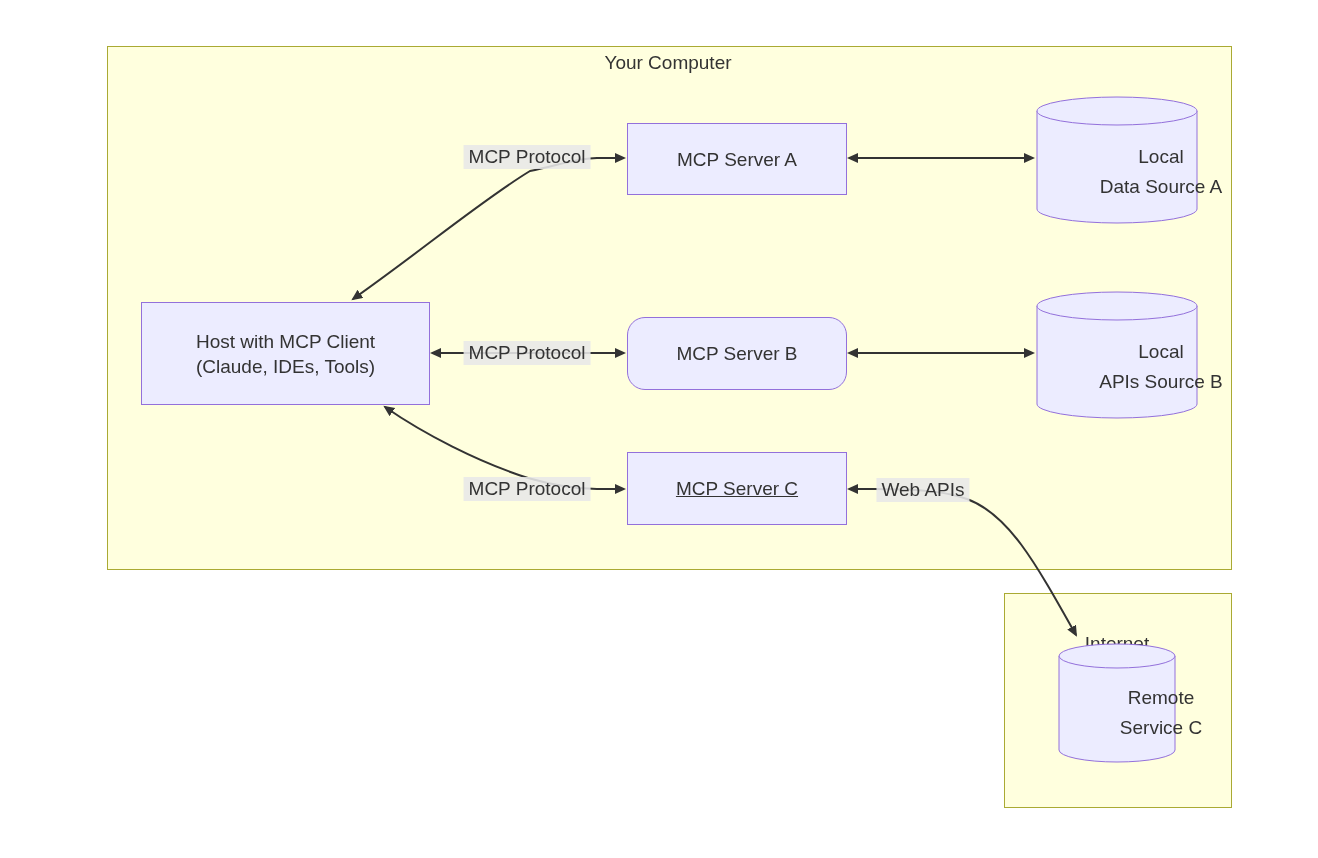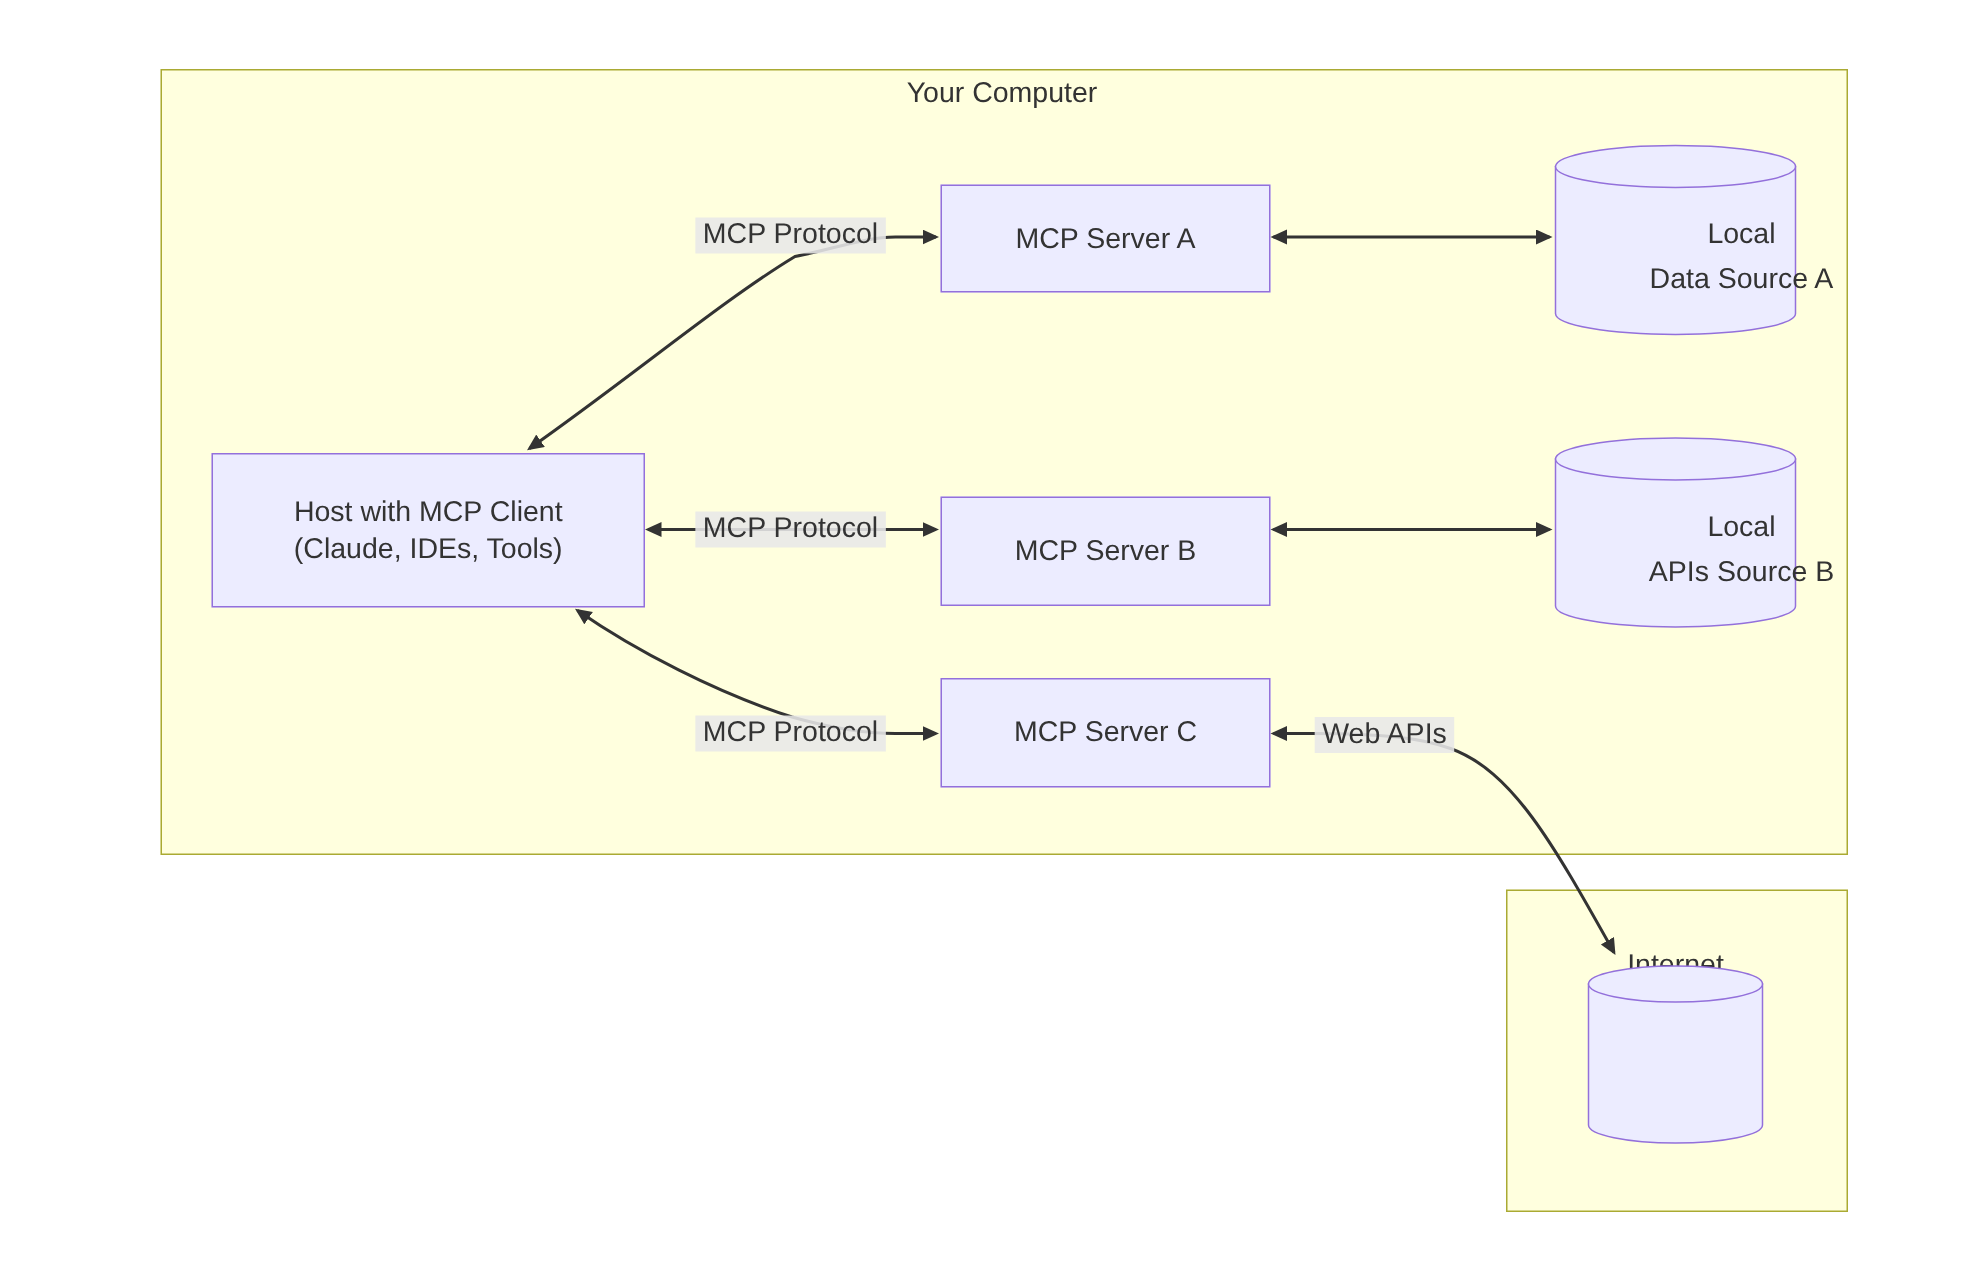--- a/index.html
+++ b/index.html
@@ -54,24 +54,24 @@
   <div class="subgraph-title" style="left:668px; top:63px;">Your Computer</div>
   <div class="subgraph-title" style="left:1117px; top:612px;margin-top:32px;">Internet</div>
 
   <div class="node" style="left:627px; top:123px; width:218px; height:70px;">
     <span>MCP Server A</span>
   </div>
   <div class="node" style="left:141px; top:302px; width:287px; height:101px;">
     <span>Host with MCP Client</span>
     <span>(Claude, IDEs, Tools)</span>
   </div>
-  <div class="node" style="left:627px; top:331px; width:218px; height:71px;">
+  <div class="node" style="left:627px; top:317px; width:218px; height:71px;border-radius:18px;">
     <span>MCP Server B</span>
   </div>
-  <div class="node" style="left:627px; top:452px; width:218px; height:71px;">
+  <div class="node" style="left:627px; top:452px; width:218px; height:71px;text-decoration:underline;">
     <span>MCP Server C</span>
   </div>
 
   <svg class="edges-layer" width="1318" height="858" viewBox="0 0 1318 858">
     <defs>
       <marker id="arrow" orient="auto-start-reverse" markerUnits="userSpaceOnUse" markerWidth="14" markerHeight="12" refX="9" refY="5">
         <path d="M0,0 L11,5 L0,10 Z" fill="#333333"></path>
       </marker>
     </defs>
 
@@ -99,19 +99,23 @@
   </svg>
 
   <div class="cyl-label" style="left:1037px; top:97px; width:160px; height:126px; padding-top:12px;">
     <span>Local</span>
     <span>Data Source A</span>
   </div>
   <div class="cyl-label" style="left:1037px; top:292px; width:160px; height:126px; padding-top:12px;">
     <span>Local</span>
     <span>APIs Source B</span>
   </div>
+  <div class="cyl-label" style="left:1059px; top:644px; width:116px; height:118px; padding-top:10px;">
+    <span>Remote</span>
+    <span>Service C</span>
+  </div>
 
   <div class="edge-label" style="left:527px; top:157px;">MCP Protocol</div>
   <div class="edge-label" style="left:527px; top:353px;">MCP Protocol</div>
   <div class="edge-label" style="left:527px; top:489px;">MCP Protocol</div>
   <div class="edge-label" style="left:923px; top:490px;">Web APIs</div>
 
 </div>
 
 </body></html>

